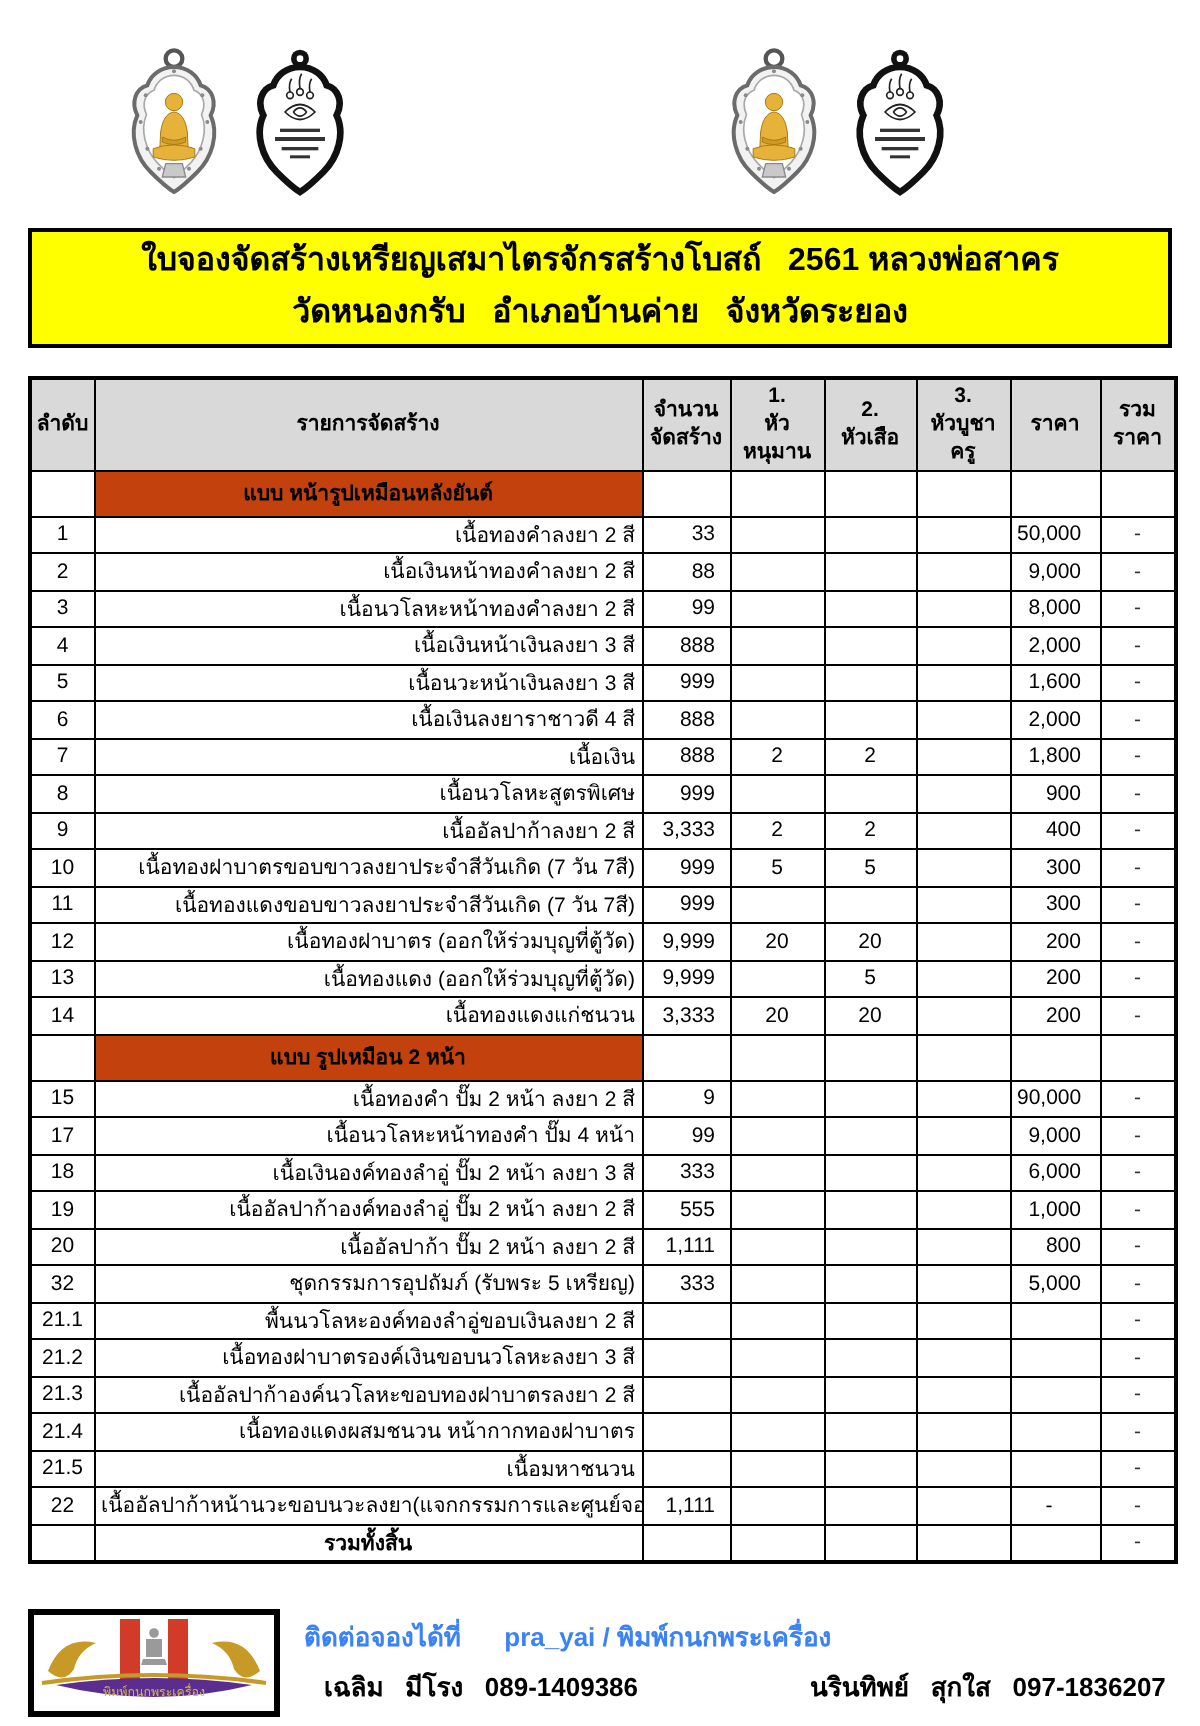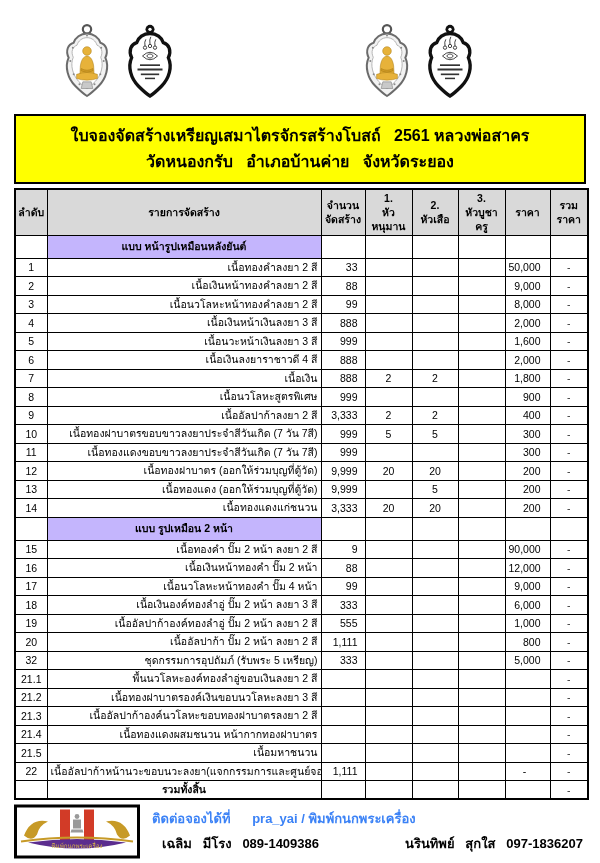--- a/index.html
+++ b/index.html
@@ -8,21 +8,21 @@
 
   
   .amulet-row { position:absolute; top:16px; left:0; width:600px; height:92px; }
   .amulet-pair { position:absolute; top:0; display:flex; gap:13px; }
   .pair-left  { left:62px; }
   .pair-right { left:362px; }
   .amulet { width:50px; height:90px; display:block; }
 
   
   .title-banner {
-    position:absolute; top:114px; left:14px; width:572px; height:70px;
+    position:absolute; top:114px; left:14px; width:572px; height:60px;
     background:#ffff00; border:2px solid #000;
     display:flex; flex-direction:column; justify-content:center; align-items:center;
     text-align:center;
   }
   .title-line { font-size:16px; font-weight:bold; color:#000; white-space:pre; line-height:1.6; }
 
   
   .order-table {
     position:absolute; top:188px; left:14px;
     border-collapse:collapse; table-layout:fixed; width:573px;
@@ -37,21 +37,21 @@
   }
   .order-table td { height:18.5px; font-size:10.5px; vertical-align:middle; padding:0 3px; white-space:nowrap; }
   .cell-no      { text-align:center; }
   .cell-item    { text-align:right; font-size:10.5px; }
   .cell-qty     { text-align:right; padding-right:7px !important; }
   .cell-variant { text-align:center; }
   .cell-price   { text-align:right; padding-right:9px !important; }
   .cell-total   { text-align:center; color:#333; }
   .dash         { text-align:center !important; }
   .section-label {
-    background:#c4b5fd; font-weight:bold; text-align:center; font-size:11.5px;
+    background:#c2410c; font-weight:bold; text-align:center; font-size:11.5px;
     height:23px;
   }
   tr.section-row td { height:23px; }
   .total-label { font-size:15px; font-weight:bold; text-align:center; height:25px; }
   tr.grand-total-row td { height:16px; }
 
   
   .footer { position:absolute; top:804px; left:14px; width:572px; display:flex; align-items:flex-start; }
   .logo-svg { width:126px; height:55px; display:block; }
   .contact { margin-left:12px; padding-top:4px; flex:1; }
@@ -332,30 +332,20 @@
           <td class="cell-no">15</td>
           <td class="cell-item">เนื้อทองคำ   ปั๊ม   2 หน้า   ลงยา   2 สี</td>
           <td class="cell-qty">9</td>
           <td class="cell-variant"></td>
           <td class="cell-variant"></td>
           <td class="cell-variant"></td>
           <td class="cell-price">90,000</td>
           <td class="cell-total dash">-</td>
         </tr>
         <tr>
-          <td class="cell-no">16</td>
-          <td class="cell-item">เนื้อเงินหน้าทองคำ   ปั๊ม   2 หน้า</td>
-          <td class="cell-qty">88</td>
-          <td class="cell-variant"></td>
-          <td class="cell-variant"></td>
-          <td class="cell-variant"></td>
-          <td class="cell-price">12,000</td>
-          <td class="cell-total dash">-</td>
-        </tr>
-        <tr>
           <td class="cell-no">17</td>
           <td class="cell-item">เนื้อนวโลหะหน้าทองคำ   ปั๊ม   4 หน้า</td>
           <td class="cell-qty">99</td>
           <td class="cell-variant"></td>
           <td class="cell-variant"></td>
           <td class="cell-variant"></td>
           <td class="cell-price">9,000</td>
           <td class="cell-total dash">-</td>
         </tr>
         <tr>

